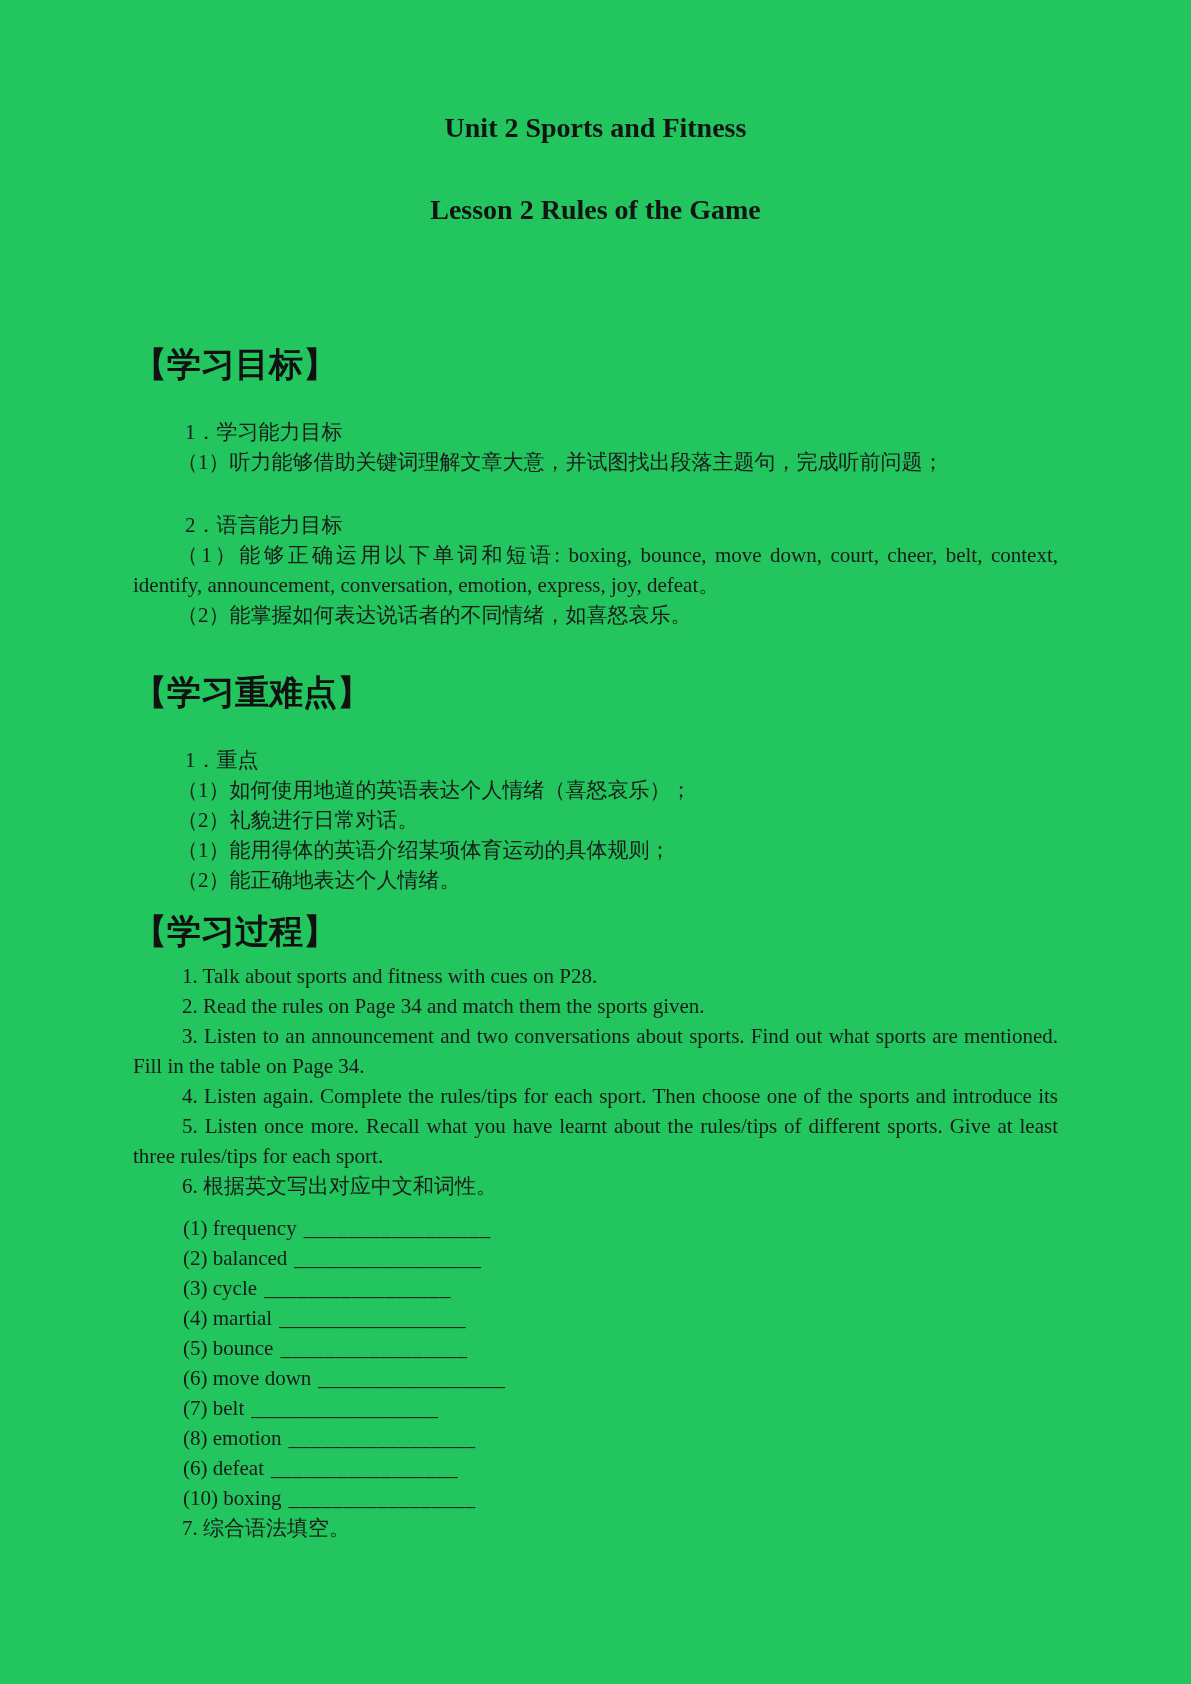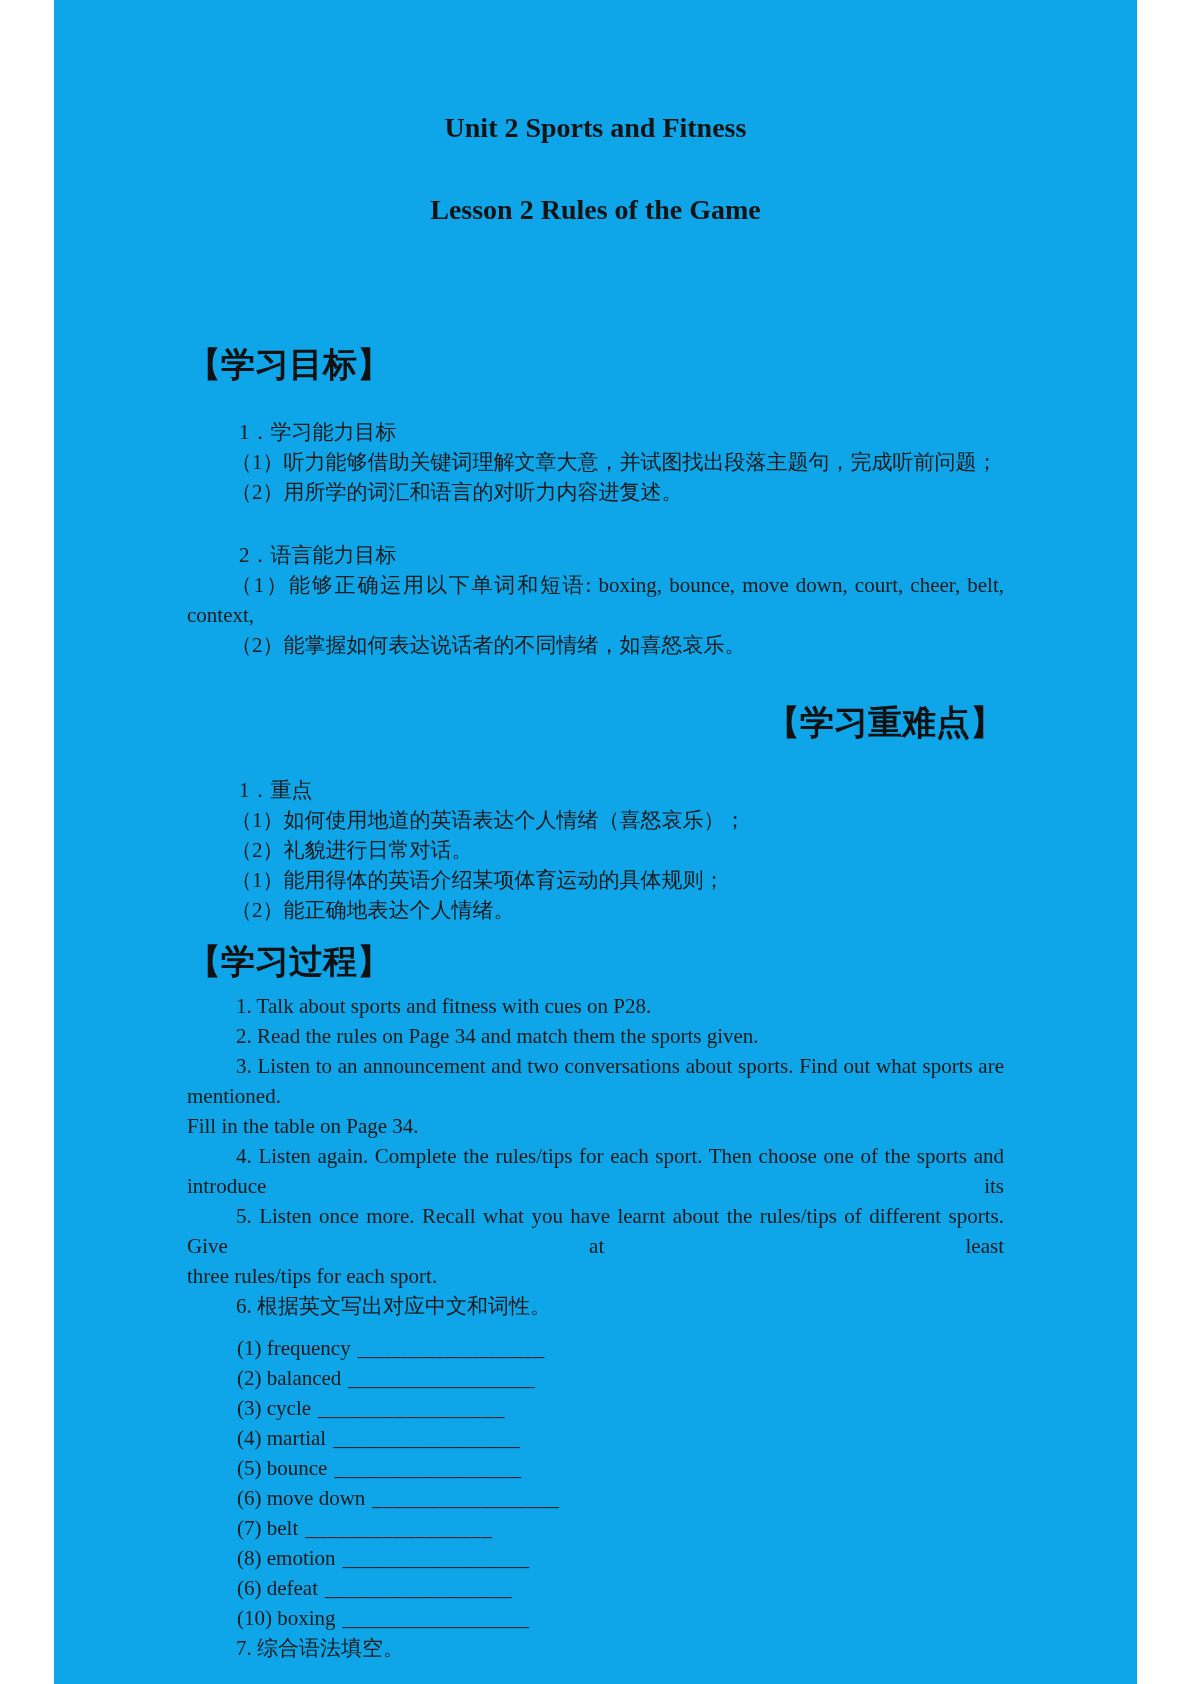--- a/index.html
+++ b/index.html
@@ -1,21 +1,21 @@
 <!DOCTYPE html>
 <html><head>
 <meta charset="utf-8">
 <style>
   html,body { margin:0; padding:0; background:#ffffff; }
   .page {
     position: relative;
-    width: 1083px;
+    width: 1191px;
     height: 1684px;
     margin: 0 auto;
-    background: #0ea5e9;
+    background: #22c55e;
     color: #1b1b1b;
     font-family: "Liberation Serif", "DejaVu Serif", serif;
     font-size: 21px;
     line-height: 30px;
     box-sizing: border-box;
     padding: 0 133px;
     overflow: hidden;
   }
   .doc-title {
     margin: 0;
@@ -29,21 +29,21 @@
   .t2 { margin-top: 46px; }
 
   .sec-heading {
     margin: 0;
     font-size: 34px;
     font-weight: bold;
     line-height: 38px;
     color: #111;
   }
   .sec:nth-of-type(1) .sec-heading { margin-top: 118px; }
-  .sec:nth-of-type(2) .sec-heading { margin-top: 44px; text-align: right; }
+  .sec:nth-of-type(2) .sec-heading { margin-top: 44px; }
   .sec:nth-of-type(3) .sec-heading { margin-top: 18px; }
 
   .sec-body { margin-top: 10px; }
   .sec:nth-of-type(3) .sec-body { }
 
   .ln {
     margin: 0;
     min-height: 30px;
     line-height: 30px;
     text-align: left;
@@ -61,23 +61,23 @@
 
 <div class="page">
   <h1 class="doc-title t1">Unit 2 Sports and Fitness</h1>
   <h1 class="doc-title t2">Lesson 2 Rules of the Game</h1>
   <div id="sections">
       <div class="sec">
         <h2 class="sec-heading">【学习目标】</h2>
         <div class="sec-body">
           <p class="ln ind-num">1．学习能力目标</p>
           <p class="ln ind-paren">（1）听力能够借助关键词理解文章大意，并试图找出段落主题句，完成听前问题；</p>
-          <p class="ln ind-paren">（2）用所学的词汇和语言的对听力内容进复述。</p>
           <p class="ln ind-num">2．语言能力目标</p>
           <p class="ln ind-paren jl">（1）能够正确运用以下单词和短语: boxing, bounce, move down, court, cheer, belt, context,</p>
+          <p class="ln">identify, announcement, conversation, emotion, express, joy, defeat。</p>
           <p class="ln ind-paren">（2）能掌握如何表达说话者的不同情绪，如喜怒哀乐。</p>
         </div>
       </div>
       <div class="sec">
         <h2 class="sec-heading">【学习重难点】</h2>
         <div class="sec-body">
           <p class="ln ind-num">1．重点</p>
           <p class="ln ind-paren">（1）如何使用地道的英语表达个人情绪（喜怒哀乐）；</p>
           <p class="ln ind-paren">（2）礼貌进行日常对话。</p>
           <p class="ln ind-paren">（1）能用得体的英语介绍某项体育运动的具体规则；</p>

